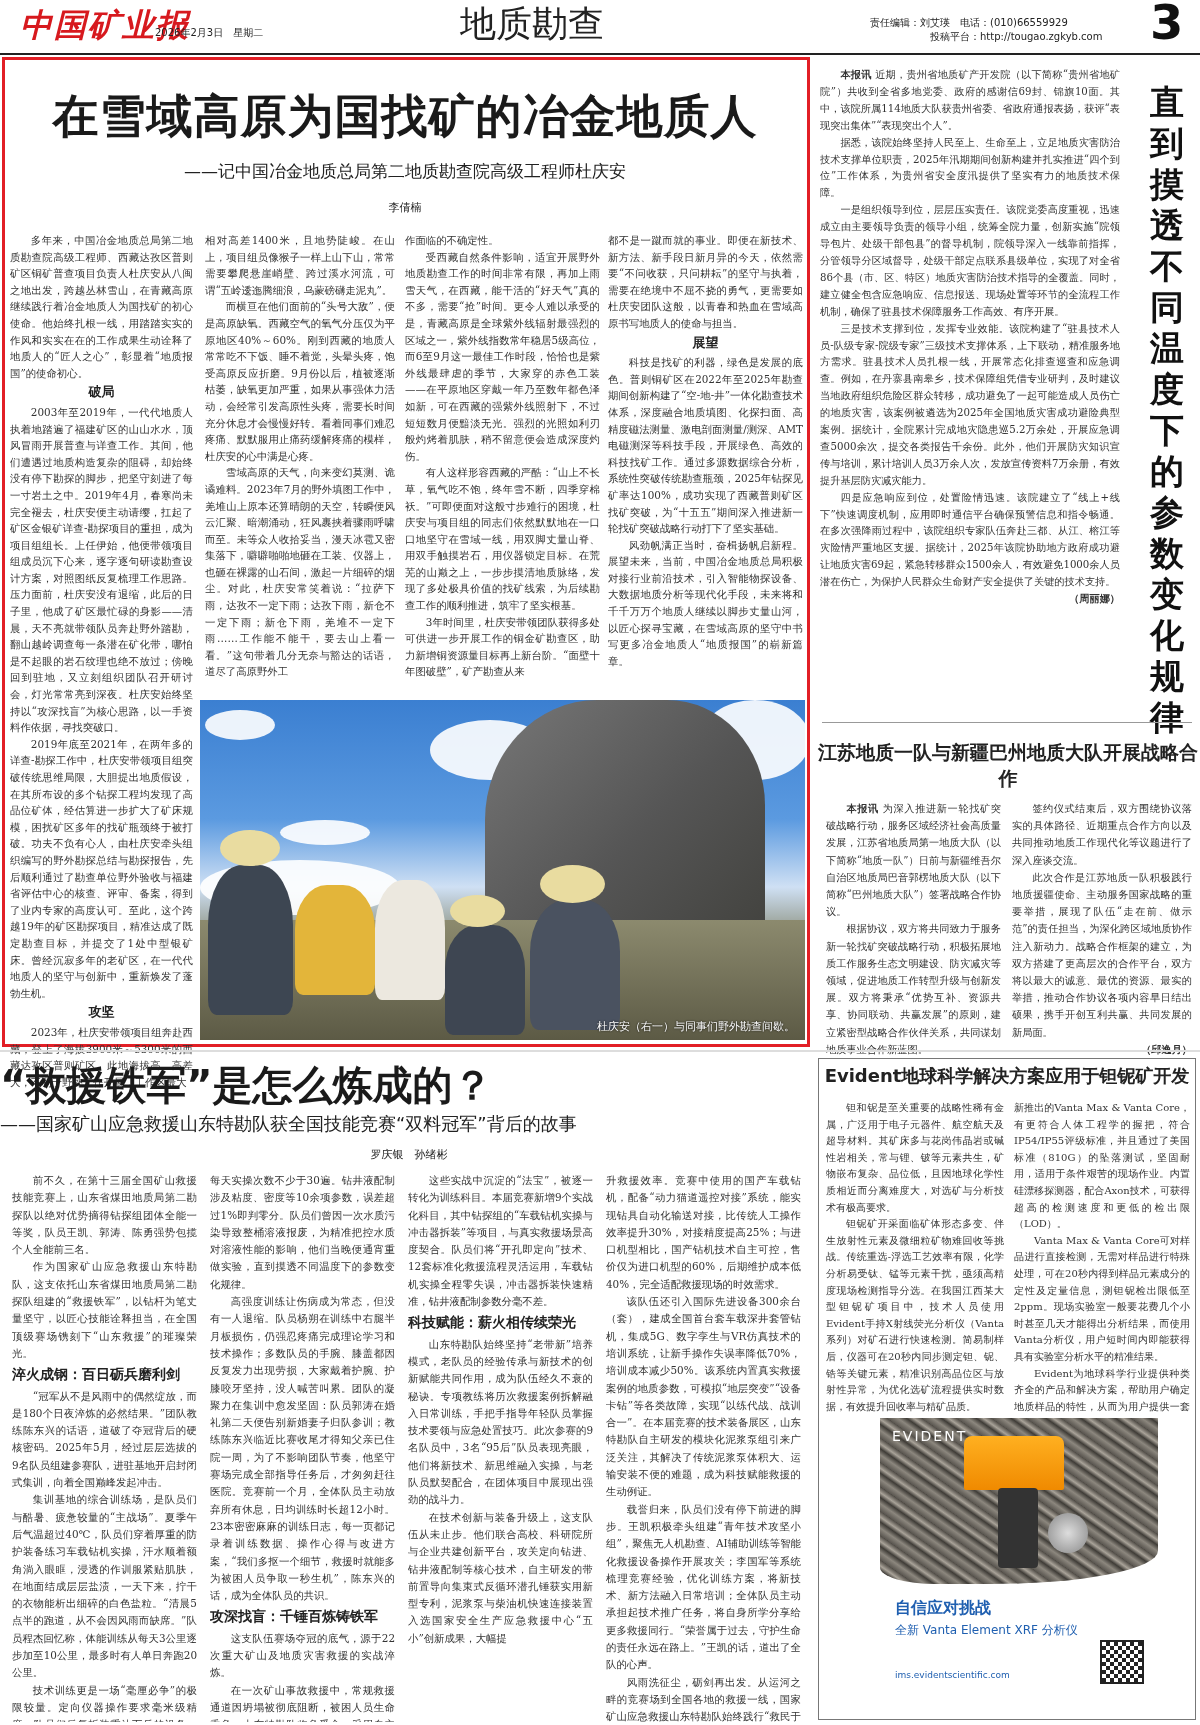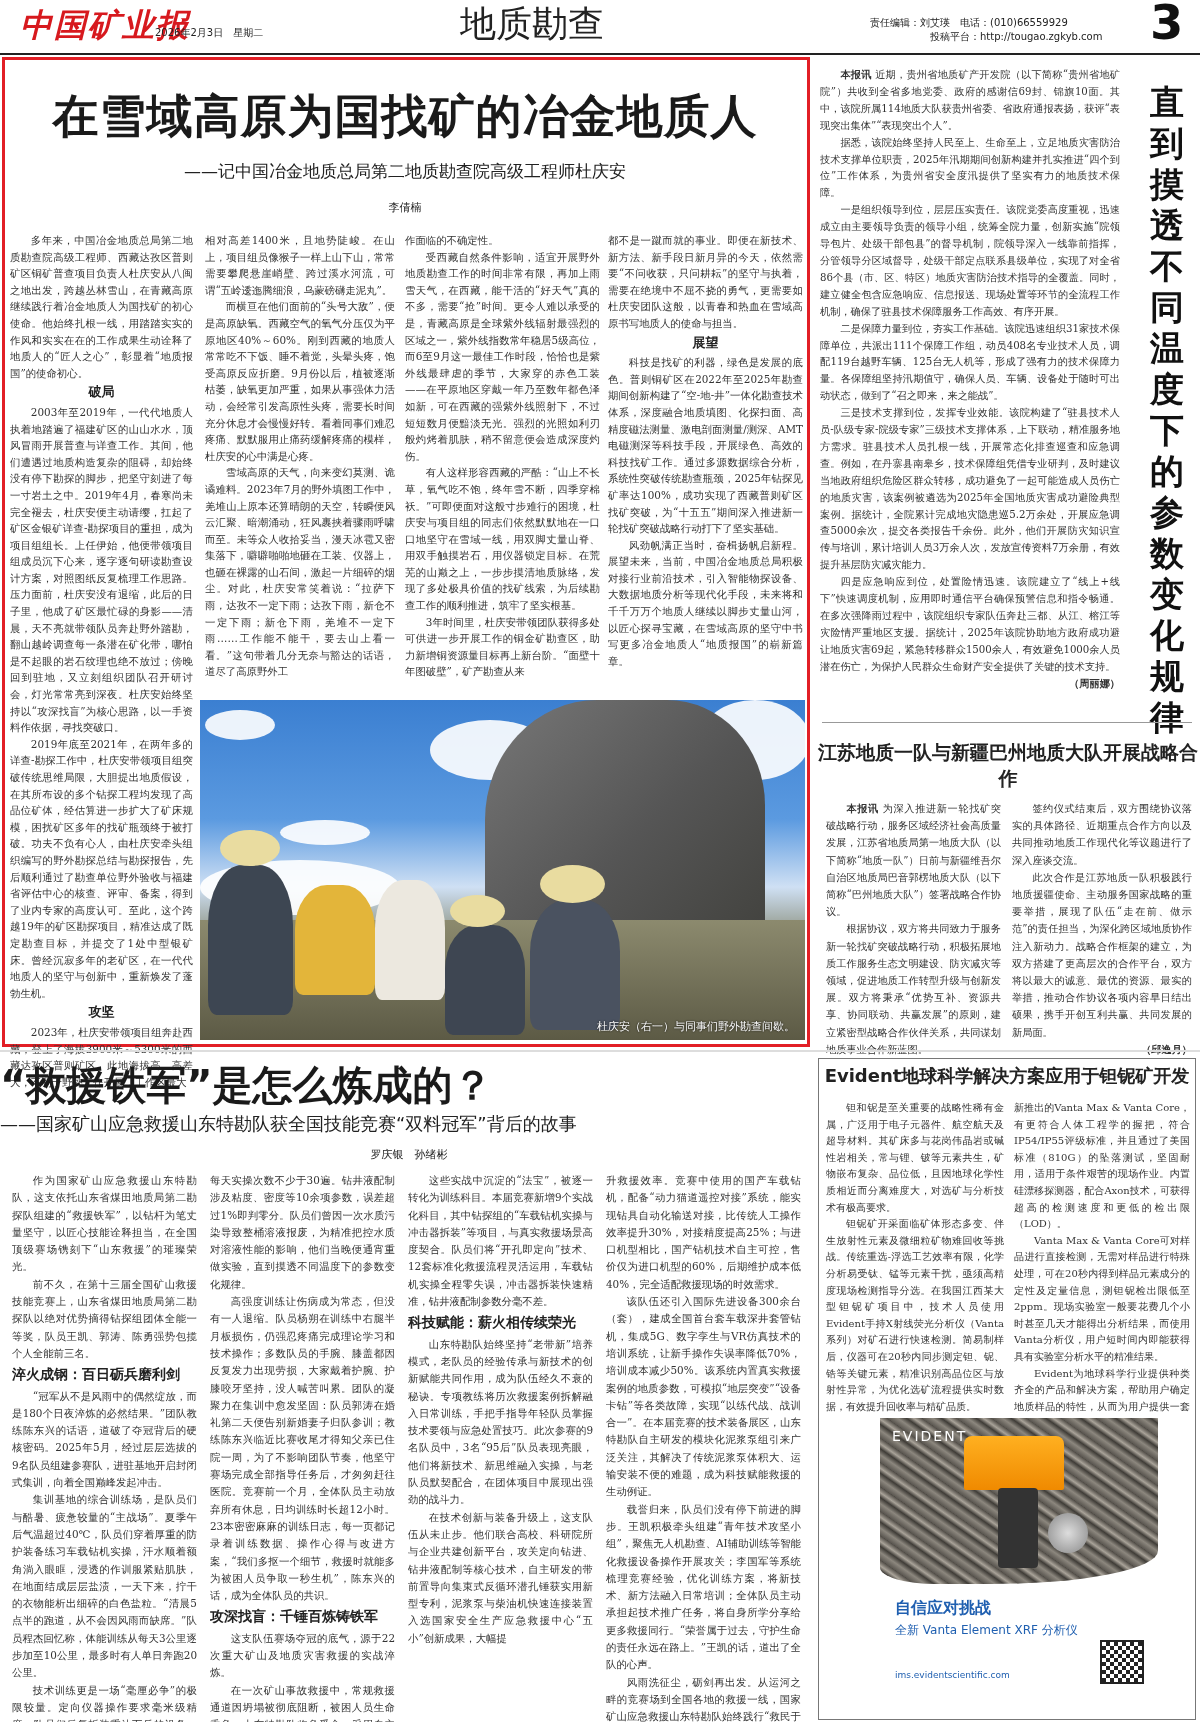--- a/index.html
+++ b/index.html
@@ -111,21 +111,20 @@
   <div class="hat" style="left:250px;top:195px;width:55px;height:32px"></div>
   <div class="person" style="left:330px;top:200px;width:90px;height:130px;background:#4a5260"></div>
   <div class="hat" style="left:340px;top:165px;width:65px;height:38px"></div>
   <div class="caption">杜庆安（右一）与同事们野外勘查间歇。</div>
 </div>
 
 <div class="abs col right-top-body" style="font-size:10.2px;line-height:16.9px">
   <p><b>本报讯</b>&nbsp;<span>近期，贵州省地质矿产开发院（以下简称“贵州省地矿院”）共收到全省多地党委、政府的感谢信69封、锦旗10面。其中，该院所属114地质大队获贵州省委、省政府通报表扬，获评“表现突出集体”“表现突出个人”。</span></p>
   <p>据悉，该院始终坚持人民至上、生命至上，立足地质灾害防治技术支撑单位职责，2025年汛期期间创新构建并扎实推进“四个到位”工作体系，为贵州省安全度汛提供了坚实有力的地质技术保障。</p>
   <p>一是组织领导到位，层层压实责任。该院党委高度重视，迅速成立由主要领导负责的领导小组，统筹全院力量，创新实施“院领导包片、处级干部包县”的督导机制，院领导深入一线靠前指挥，分管领导分区域督导，处级干部定点联系县级单位，实现了对全省86个县（市、区、特区）地质灾害防治技术指导的全覆盖。同时，建立健全包含应急响应、信息报送、现场处置等环节的全流程工作机制，确保了驻县技术保障服务工作高效、有序开展。</p>
-  <p>二是保障力量到位，夯实工作基础。该院迅速组织31家技术保障单位，共派出111个保障工作组，动员408名专业技术人员，调配119台越野车辆、125台无人机等，形成了强有力的技术保障力量。各保障组坚持汛期值守，确保人员、车辆、设备处于随时可出动状态，做到了“召之即来，来之能战”。</p>
   <p>三是技术支撑到位，发挥专业效能。该院构建了“驻县技术人员-队级专家-院级专家”三级技术支撑体系，上下联动，精准服务地方需求。驻县技术人员扎根一线，开展常态化排查巡查和应急调查。例如，在丹寨县南皋乡，技术保障组凭借专业研判，及时建议当地政府组织危险区群众转移，成功避免了一起可能造成人员伤亡的地质灾害，该案例被遴选为2025年全国地质灾害成功避险典型案例。据统计，全院累计完成地灾隐患巡5.2万余处，开展应急调查5000余次，提交各类报告千余份。此外，他们开展防灾知识宣传与培训，累计培训人员3万余人次，发放宣传资料7万余册，有效提升基层防灾减灾能力。</p>
   <p>四是应急响应到位，处置险情迅速。该院建立了“线上+线下”快速调度机制，应用即时通信平台确保预警信息和指令畅通。在多次强降雨过程中，该院组织专家队伍奔赴三都、从江、榕江等灾险情严重地区支援。据统计，2025年该院协助地方政府成功避让地质灾害69起，紧急转移群众1500余人，有效避免1000余人员潜在伤亡，为保护人民群众生命财产安全提供了关键的技术支持。</p>
   <div style="text-align:right;font-family:'DejaVu Sans',sans-serif;font-weight:bold">（周丽娜）</div>
 </div>
 <div class="abs vert-title">直到摸透不同温度下的参数变化规律</div>
 <div class="abs sep" style="left:822px;top:722px;width:370px"></div>
 
 <div class="abs js-title">江苏地质一队与新疆巴州地质大队开展战略合作</div>
 <div class="abs col" style="left:826px;top:800px;width:175px;font-size:10.2px;line-height:17.2px">
   <p><b>本报讯</b>&nbsp;<span>为深入推进新一轮找矿突破战略行动，服务区域经济社会高质量发展，江苏省地质局第一地质大队（以下简称“地质一队”）日前与新疆维吾尔自治区地质局巴音郭楞地质大队（以下简称“巴州地质大队”）签署战略合作协议。</span></p>
@@ -137,22 +136,22 @@
   <div style="text-align:right;font-family:'DejaVu Sans',sans-serif;font-weight:bold">（邱逸月）</div>
 </div>
 
 <div class="abs bottom-rule"></div>
 
 <div class="abs rescue-title">“救援铁军”是怎么炼成的？</div>
 <div class="abs rescue-sub">——国家矿山应急救援山东特勘队获全国技能竞赛“双料冠军”背后的故事</div>
 <div class="abs rescue-author">罗庆银　孙绪彬</div>
 
 <div class="abs rescue-col" style="left:12px;top:1172px;width:185px;height:550px;overflow:hidden">
+  <p>前不久，在第十三届全国矿山救援技能竞赛上，山东省煤田地质局第二勘探队以绝对优势摘得钻探组团体全能一等奖，队员王凯、郭涛、陈勇强势包揽个人全能前三名。</p>
   <p>作为国家矿山应急救援山东特勘队，这支依托山东省煤田地质局第二勘探队组建的“救援铁军”，以钻杆为笔丈量坚守，以匠心技能诠释担当，在全国顶级赛场镌刻下“山东救援”的璀璨荣光。</p>
-  <p>前不久，在第十三届全国矿山救援技能竞赛上，山东省煤田地质局第二勘探队以绝对优势摘得钻探组团体全能一等奖，队员王凯、郭涛、陈勇强势包揽个人全能前三名。</p>
   <div class="rsub">淬火成钢：百日砺兵磨利剑</div>
   <p>“冠军从不是风雨中的偶然绽放，而是180个日夜淬炼的必然结果。”团队教练陈东兴的话语，道破了夺冠背后的硬核密码。2025年5月，经过层层选拔的9名队员组建参赛队，进驻基地开启封闭式集训，向着全国巅峰发起冲击。</p>
   <p>集训基地的综合训练场，是队员们与酷暑、疲惫较量的“主战场”。夏季午后气温超过40℃，队员们穿着厚重的防护装备练习车载钻机实操，汗水顺着额角淌入眼眶，浸透的作训服紧贴肌肤，在地面结成层层盐渍，一天下来，拧干的衣物能析出细碎的白色盐粒。“清晨5点半的跑道，从不会因风雨而缺席。”队员程杰回忆称，体能训练从每天3公里逐步加至10公里，最多时有人单日奔跑20公里。</p>
   <p>技术训练更是一场“毫厘必争”的极限较量。定向仪器操作要求毫米级精度，队员们反复拆装重达百斤的设备，手指被金属部件磨出厚厚的老茧，破皮渗血是常事，贴上创可贴便继续练习，</p>
 </div>
 <div class="abs rescue-col" style="left:210px;top:1172px;width:185px;height:550px;overflow:hidden">
   <p style="text-indent:0">每天实操次数不少于30遍。钻井液配制涉及粘度、密度等10余项参数，误差超过1%即判零分。队员们曾因一次水质污染导致整桶溶液报废，为精准把控水质对溶液性能的影响，他们当晚便通宵重做实验，直到摸透不同温度下的参数变化规律。</p>
   <p>高强度训练让伤病成为常态，但没有一人退缩。队员杨朔在训练中右腿半月板损伤，仍强忍疼痛完成理论学习和技术操作；多数队员的手腕、膝盖都因反复发力出现劳损，大家戴着护腕、护膝咬牙坚持，没人喊苦叫累。团队的凝聚力在集训中愈发坚固：队员郭涛在婚礼第二天便告别新婚妻子归队参训；教练陈东兴临近比赛收尾才得知父亲已住院一周，为了不影响团队节奏，他坚守赛场完成全部指导任务后，才匆匆赶往医院。竞赛前一个月，全体队员主动放弃所有休息，日均训练时长超12小时。23本密密麻麻的训练日志，每一页都记录着训练数据、操作心得与改进方案，“我们多抠一个细节，救援时就能多为被困人员争取一秒生机”，陈东兴的话，成为全体队员的共识。</p>
   <div class="rsub">攻深找盲：千锤百炼铸铁军</div>
   <p>这支队伍赛场夺冠的底气，源于22次重大矿山及地质灾害救援的实战淬炼。</p>

